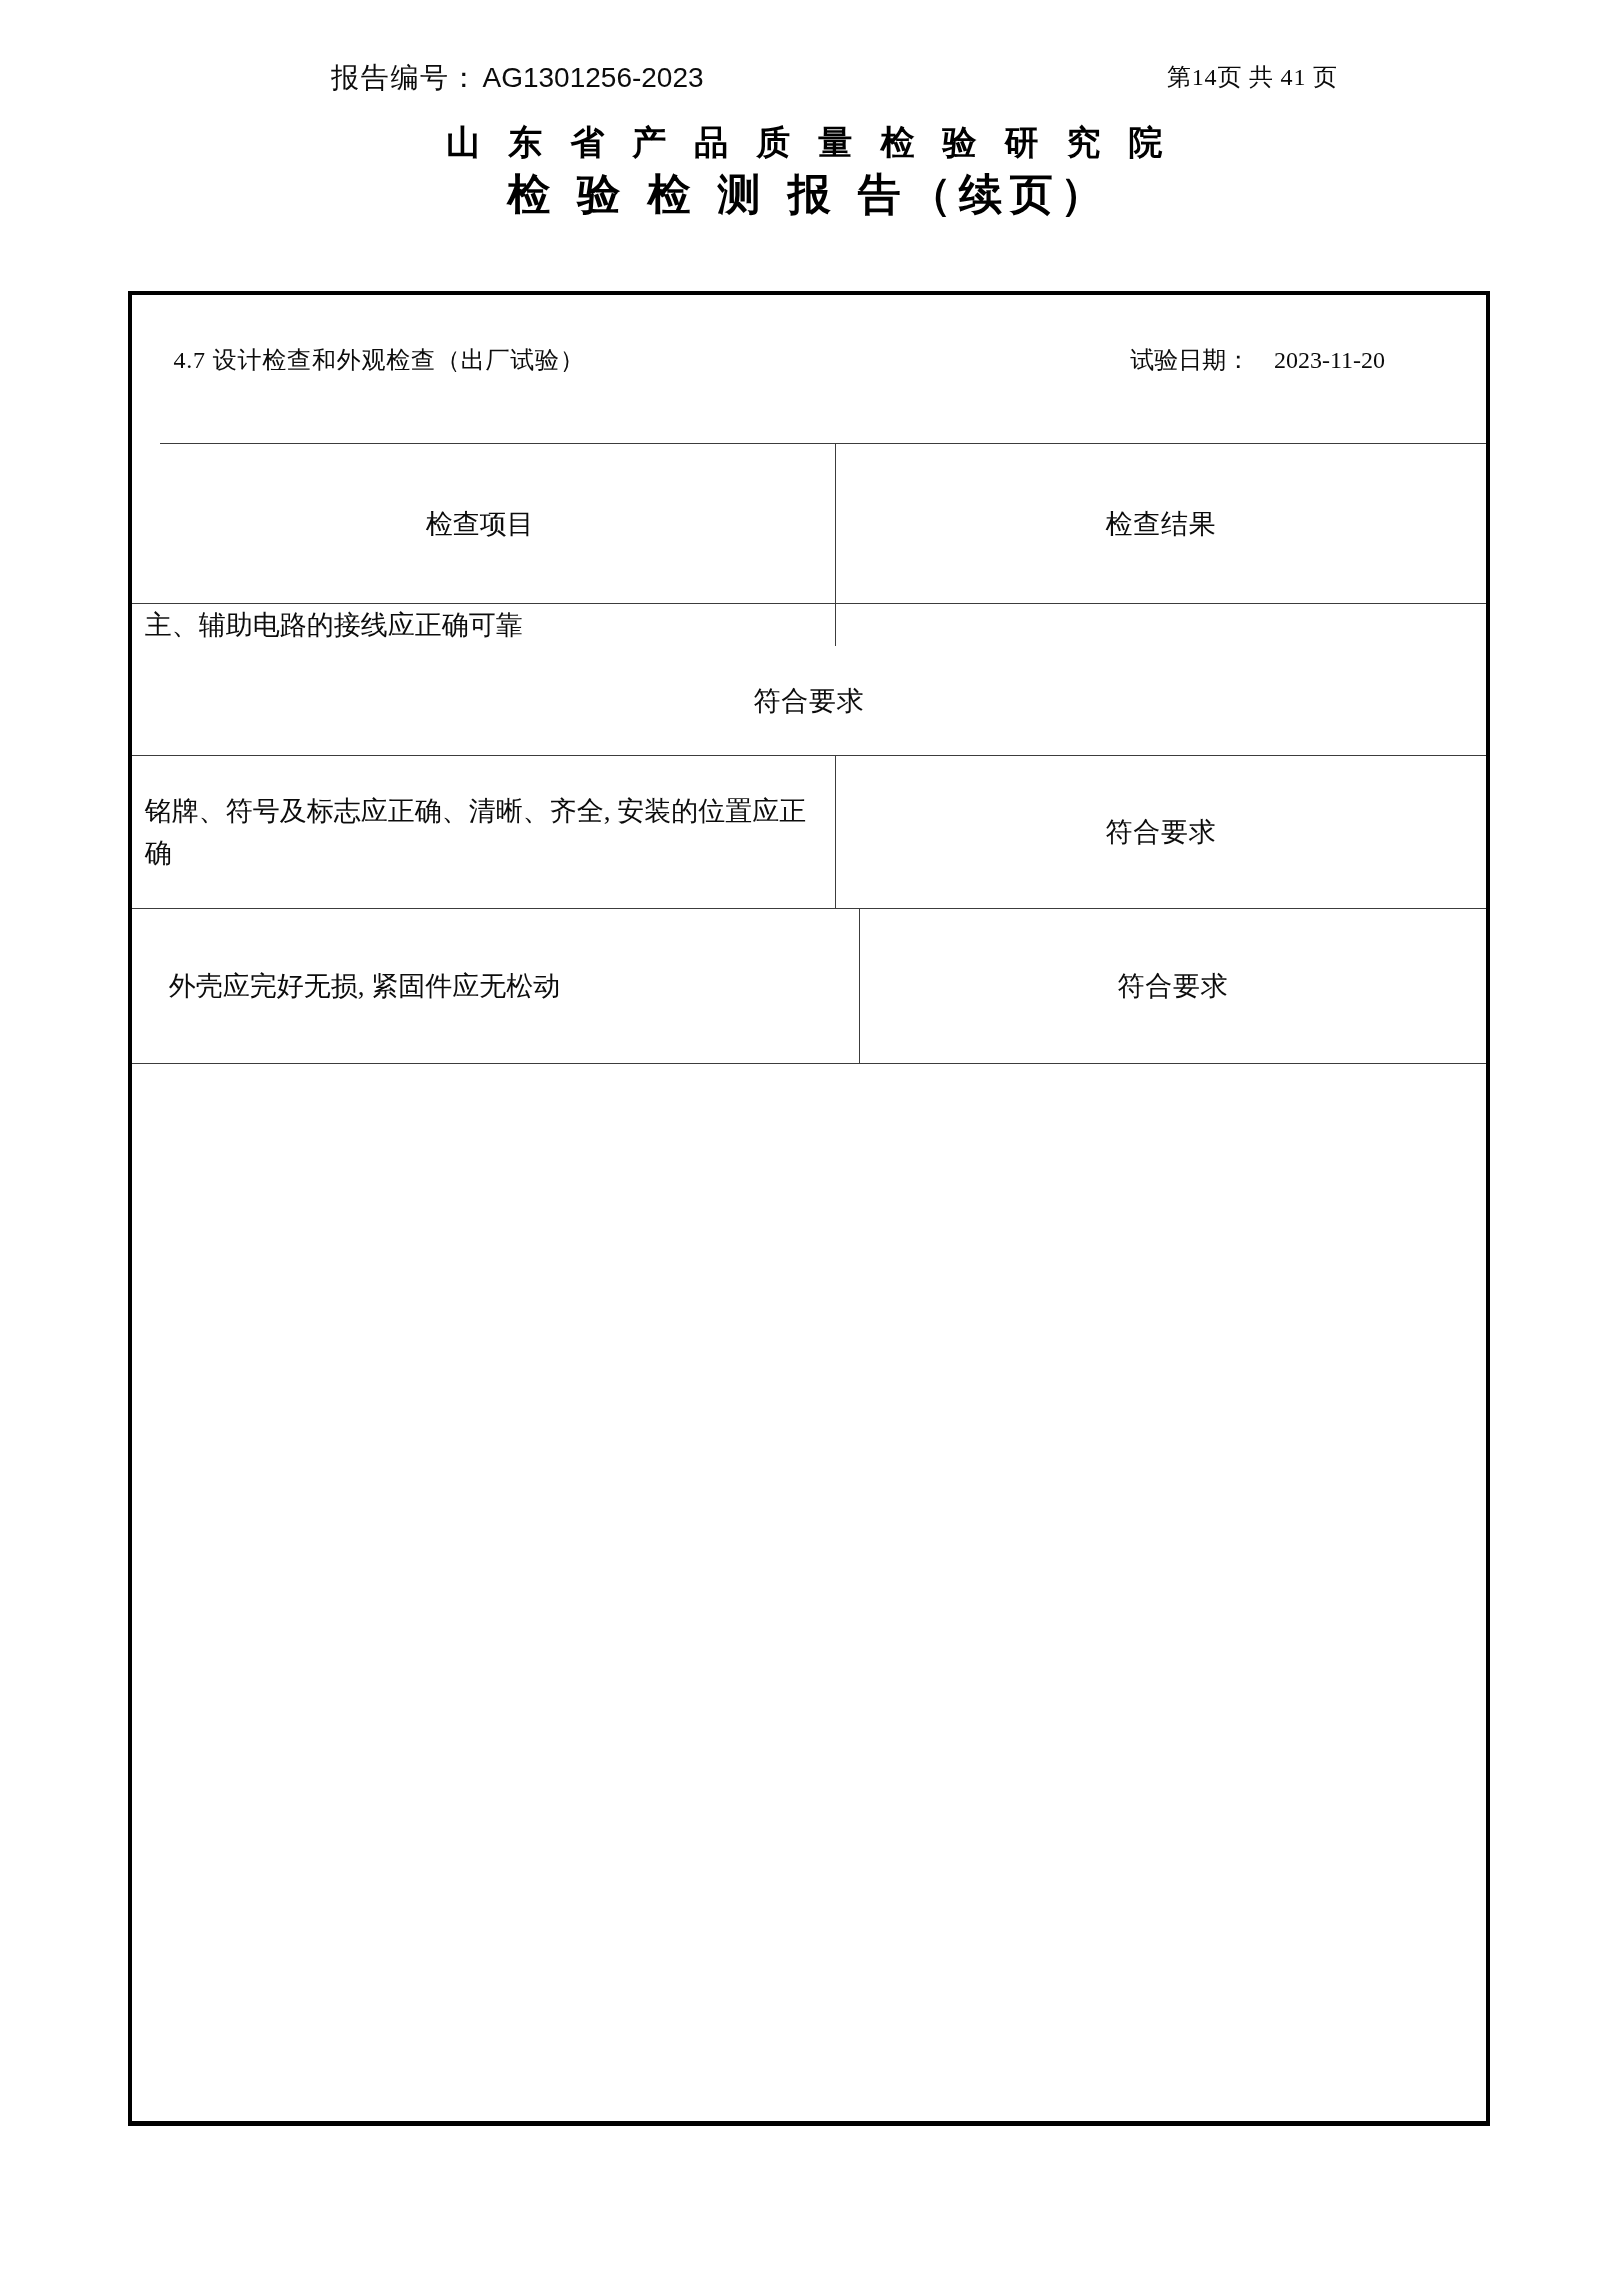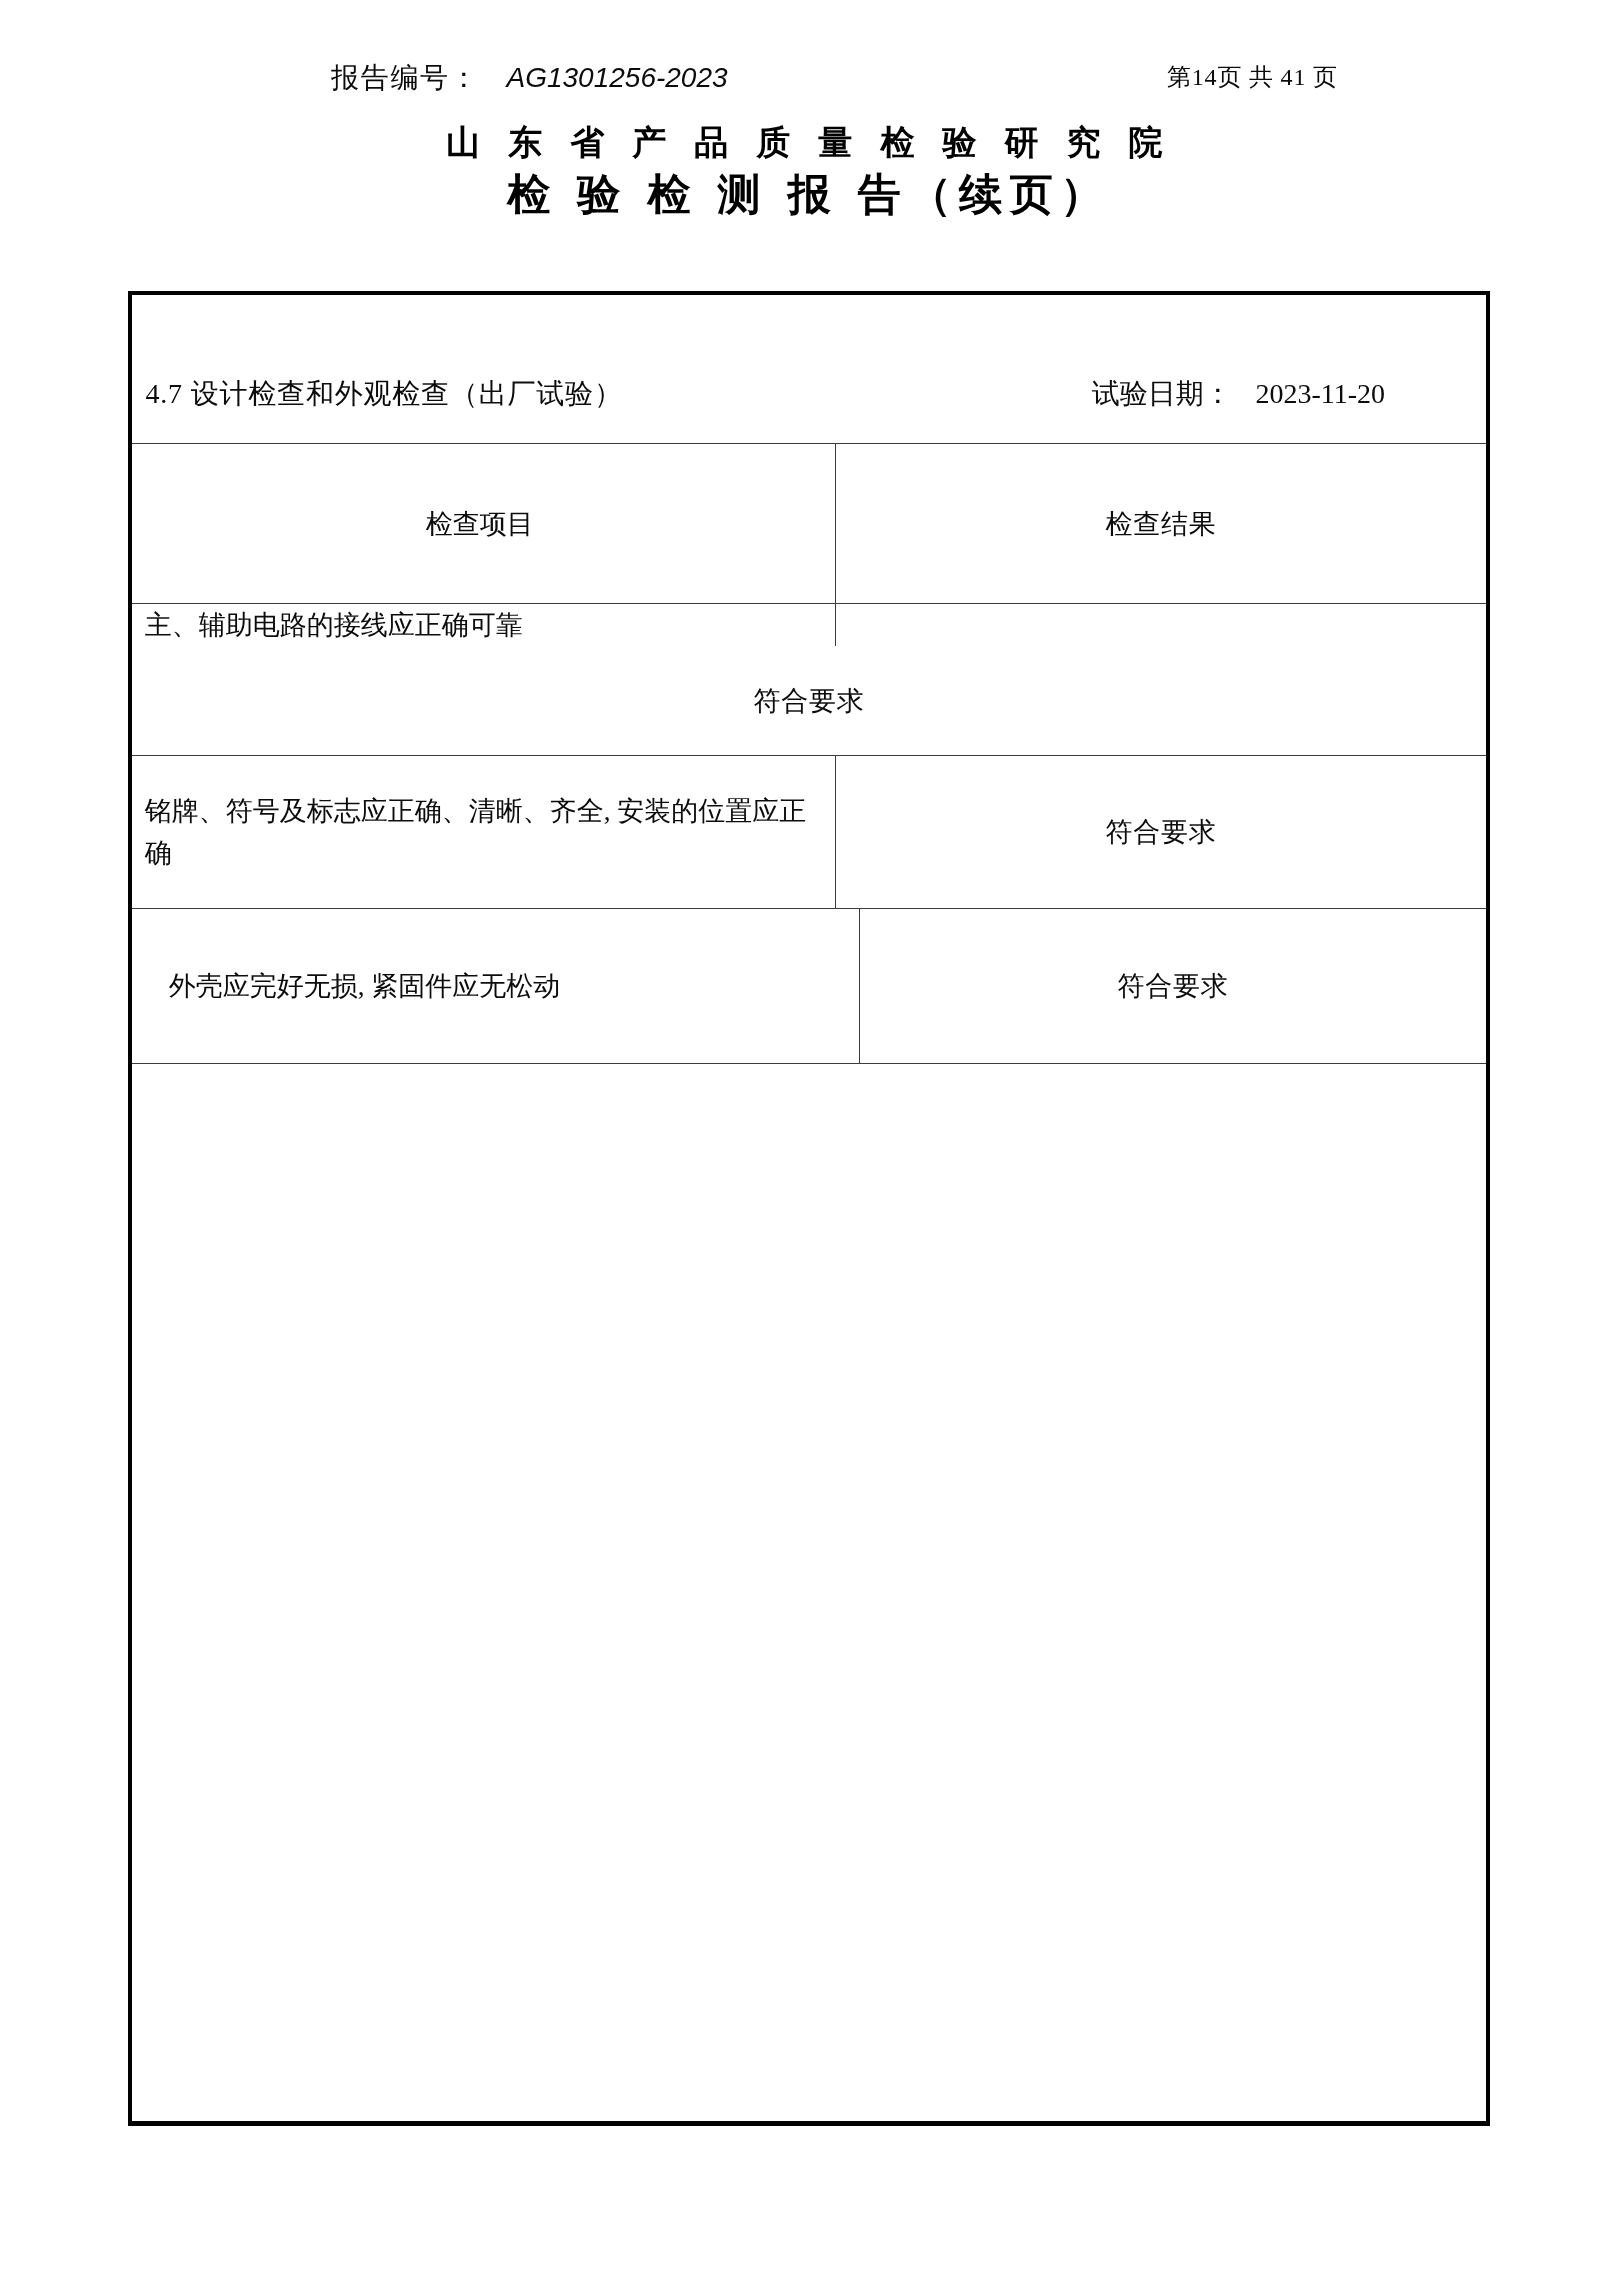--- a/index.html
+++ b/index.html
@@ -21,22 +21,21 @@
     position: absolute;
     left: 331px;
     top: 59px;
     font-size: 28px;
     letter-spacing: 1.7px;
     white-space: nowrap;
   }
   .report-no .num {
     font-family: "Liberation Sans", "DejaVu Sans", sans-serif;
     letter-spacing: 0px;
-    margin-left: 27px;
-    font-style: italic;
+    margin-left: 3px;
   }
   .page-indicator {
     position: absolute;
     left: 1167px;
     top: 61px;
     font-size: 24px;
     letter-spacing: 0.8px;
     white-space: nowrap;
     text-align: right;
   }
@@ -69,22 +68,23 @@
   }
   .trow {
     display: flex;
     border-bottom: 1.7px solid #3c3c3c;
     flex: none;
   }
   .section-row {
     height: 149px;
     padding: 49px 101px 0 13.5px;
     justify-content: space-between;
-    align-items: center;
-    font-size: 28px;
+    align-items: flex-start;
+    font-size: 24px;
+    margin-left: 28px;
   }
   .section-heading { letter-spacing: 0.8px; white-space: nowrap; }
   .test-date { white-space: nowrap; }
   .test-date .date-val { margin-left: 23.6px; }
   .colheader-row { height: 160px; }
   .row-1 { height: 152px; flex-direction: column; }
   .row-2 { height: 153px; }
   .row-3 { height: 155px; padding-left: 24px; }
   .row-4 { height: 155px; }
   .cell {

